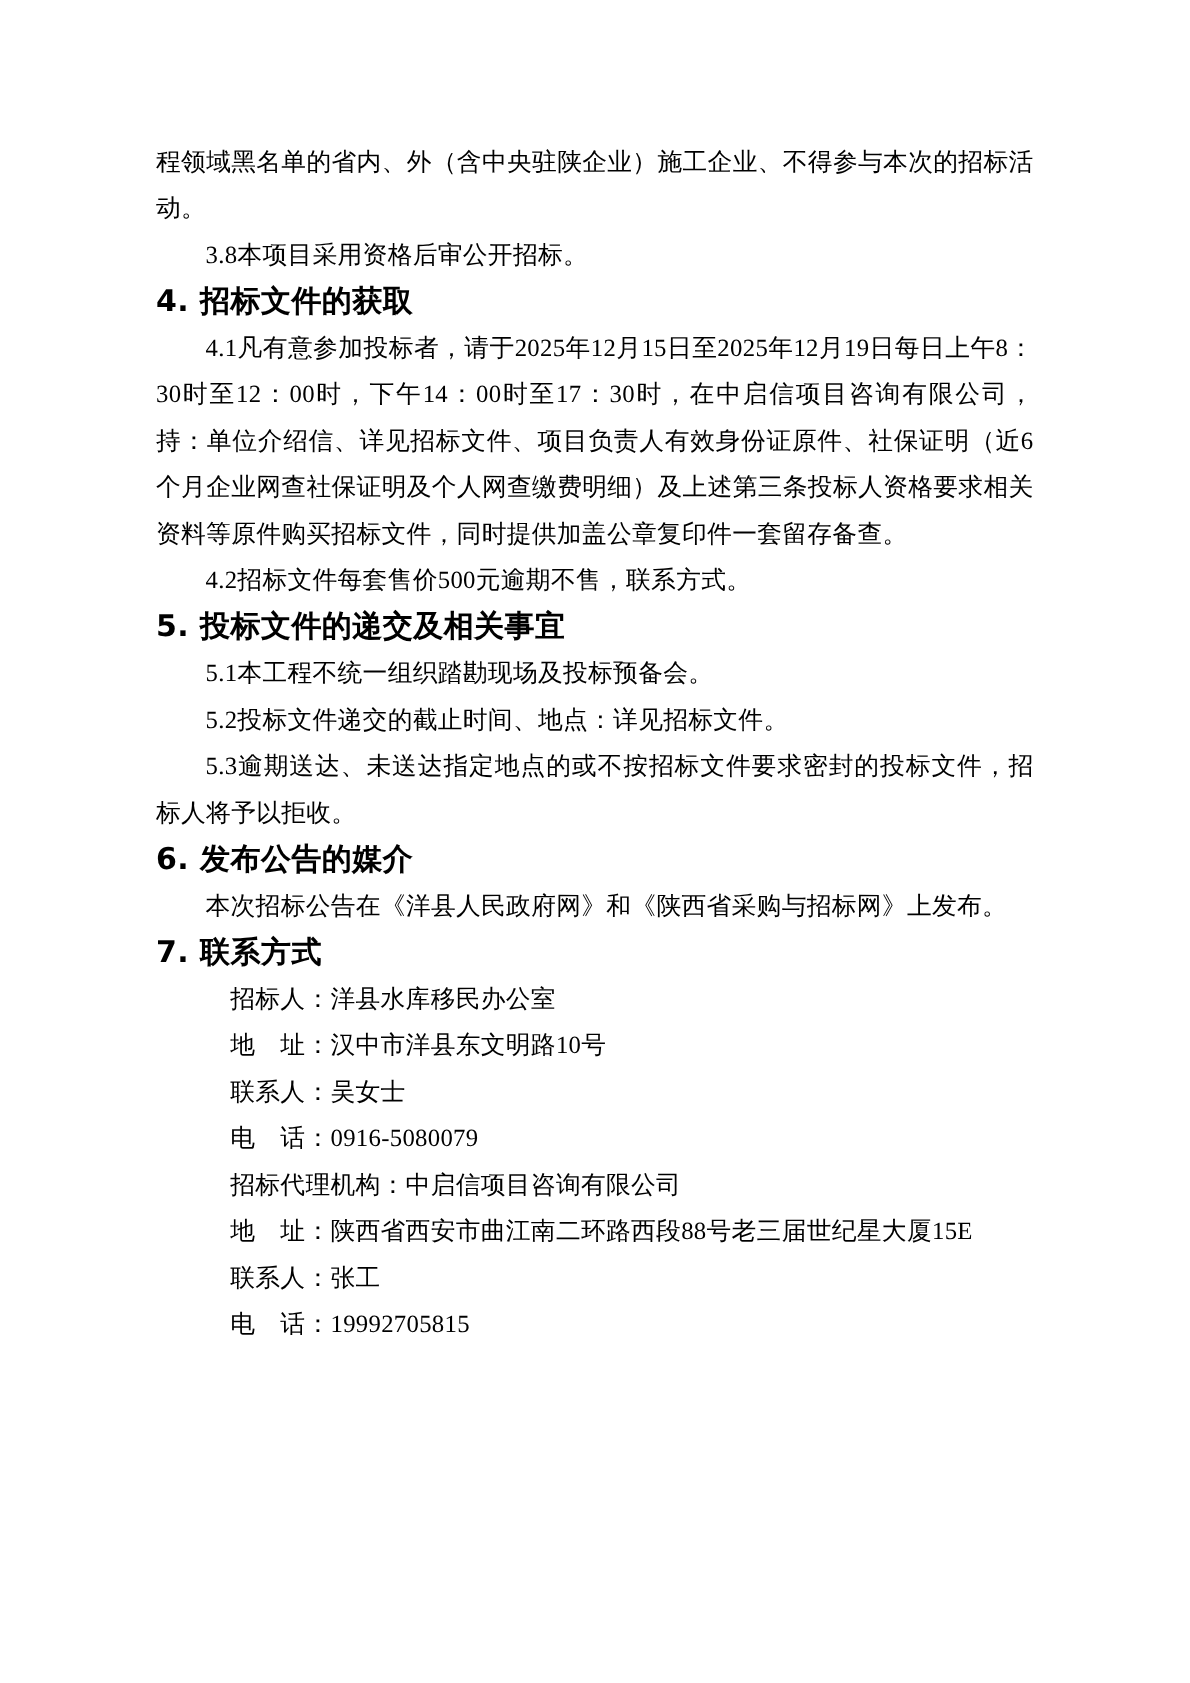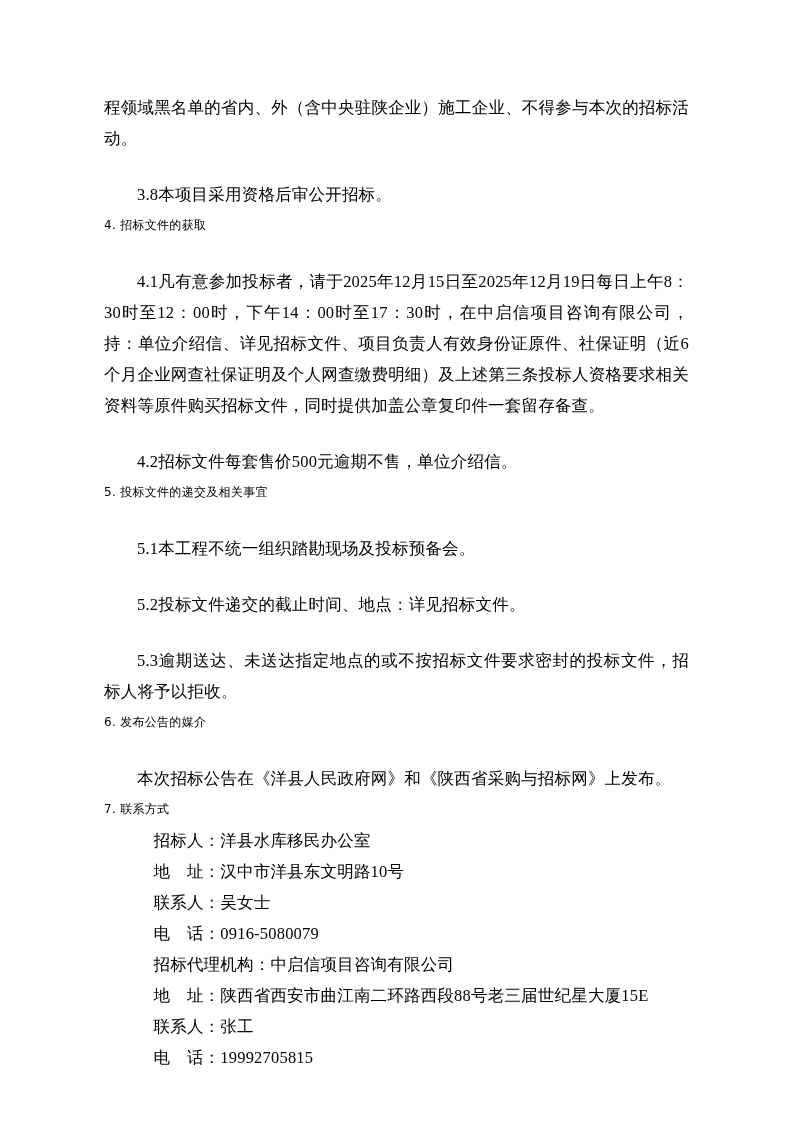--- a/index.html
+++ b/index.html
@@ -29,26 +29,25 @@
     margin: 0;
     padding: 0;
   }
   .para {
     text-align: justify;
     text-justify: inter-ideograph;
     letter-spacing: 0.2px;
   }
   .indent {
     text-indent: 2em;
-    margin-top: 25px;
   }
   .heading {
     font-family: "DejaVu Sans", "Liberation Sans", sans-serif;
-    font-weight: normal;
-    font-size: 12px;
+    font-weight: bold;
+    font-size: 20px;
     letter-spacing: 0.3px;
     line-height: 31px;
   }
   .contact-line {
     text-indent: 3em;
     white-space: nowrap;
     letter-spacing: 0.2px;
   }
 </style>
 </head>
@@ -58,21 +57,21 @@
   <div class="doc-body">
 
     <p class="para">程领域黑名单的省内、外（含中央驻陕企业）施工企业、不得参与本次的招标活动。</p>
 
     <p class="para indent">3.8本项目采用资格后审公开招标。</p>
 
     <p class="heading">4. 招标文件的获取</p>
 
     <p class="para indent">4.1凡有意参加投标者，请于2025年12月15日至2025年12月19日每日上午8：30时至12：00时，下午14：00时至17：30时，在中启信项目咨询有限公司，持：单位介绍信、详见招标文件、项目负责人有效身份证原件、社保证明（近6个月企业网查社保证明及个人网查缴费明细）及上述第三条投标人资格要求相关资料等原件购买招标文件，同时提供加盖公章复印件一套留存备查。</p>
 
-    <p class="para indent">4.2招标文件每套售价500元逾期不售，单位介绍信。</p>
+    <p class="para indent">4.2招标文件每套售价500元逾期不售，联系方式。</p>
 
     <p class="heading">5. 投标文件的递交及相关事宜</p>
 
     <p class="para indent">5.1本工程不统一组织踏勘现场及投标预备会。</p>
 
     <p class="para indent">5.2投标文件递交的截止时间、地点：详见招标文件。</p>
 
     <p class="para indent">5.3逾期送达、未送达指定地点的或不按招标文件要求密封的投标文件，招标人将予以拒收。</p>
 
     <p class="heading">6. 发布公告的媒介</p>

